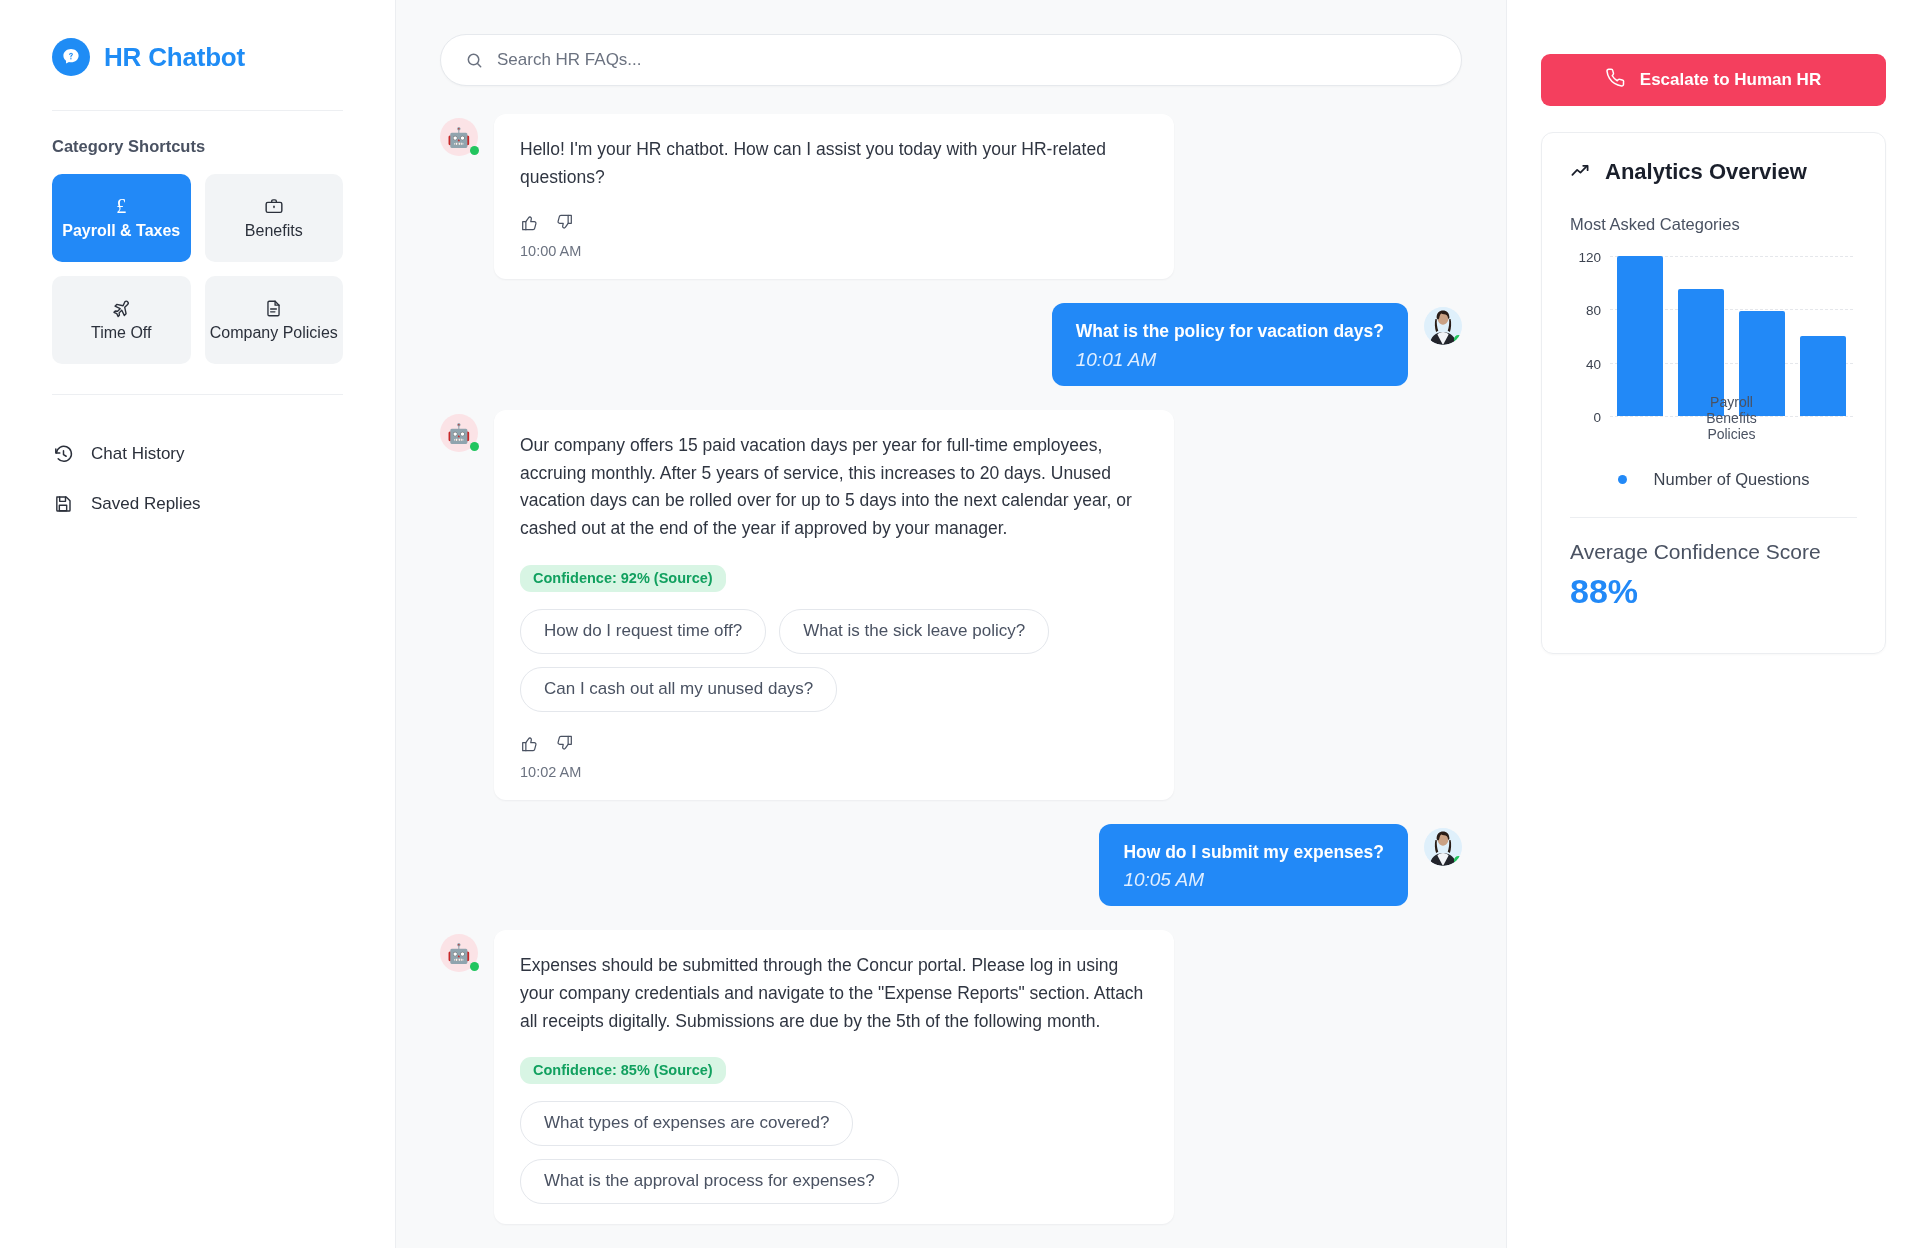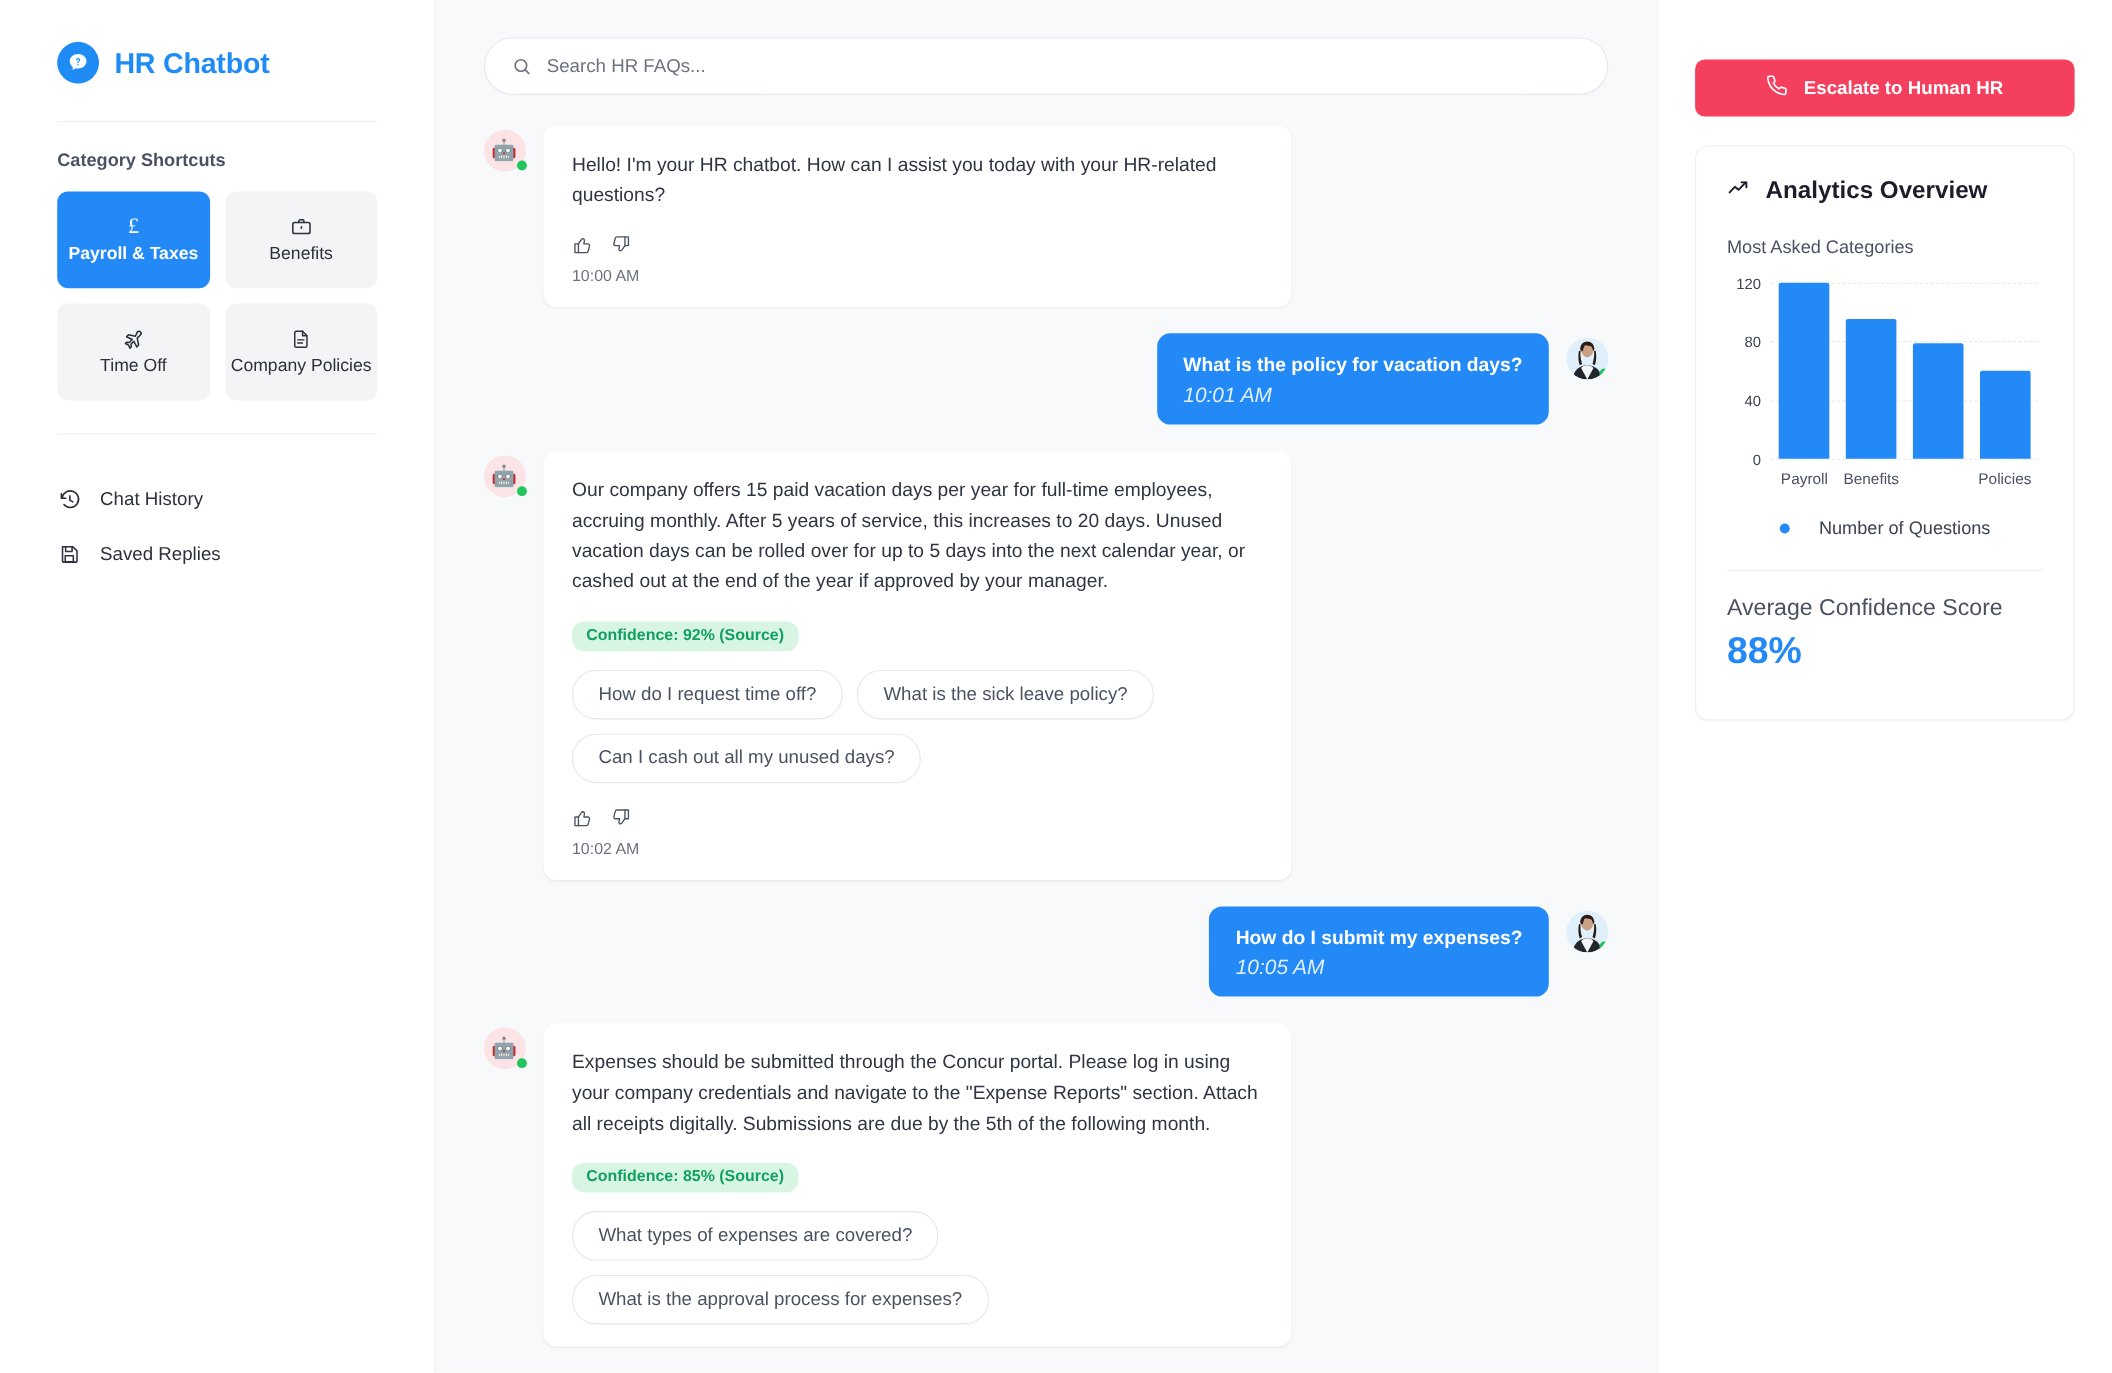--- a/index.html
+++ b/index.html
@@ -371,20 +371,21 @@
   .bar {
     width: 46px;
     background: #2289f7;
     border-radius: 2px 2px 0 0;
   }
   .x-labels {
     position: absolute;
     left: 38px; right: 4px; bottom: 2px;
     display: flex;
     justify-content: flex-end;
+    flex-direction: column;
   }
   .x-label {
     flex: 1 1 0;
     text-align: center;
     font-size: 14px;
     color: #4a5262;
   }
 
   .legend {
     display: flex;

